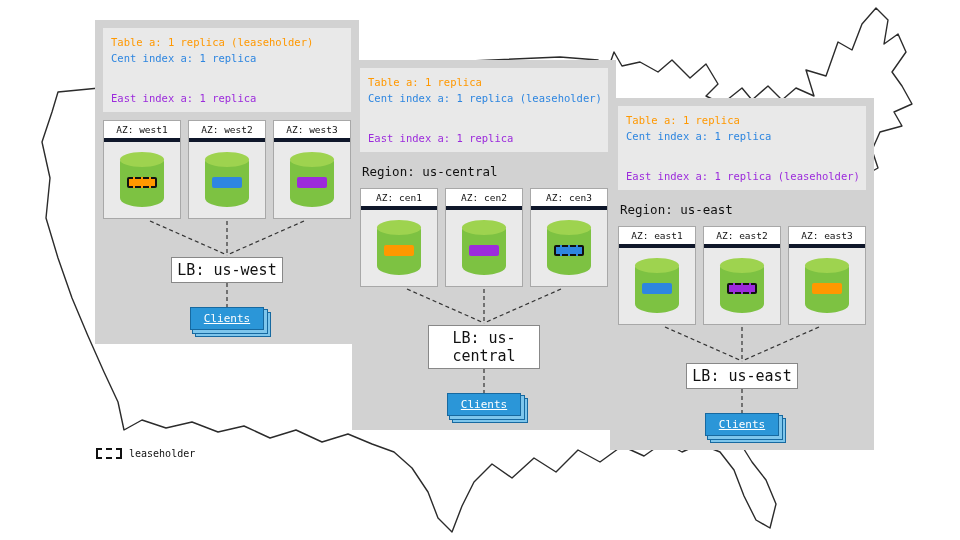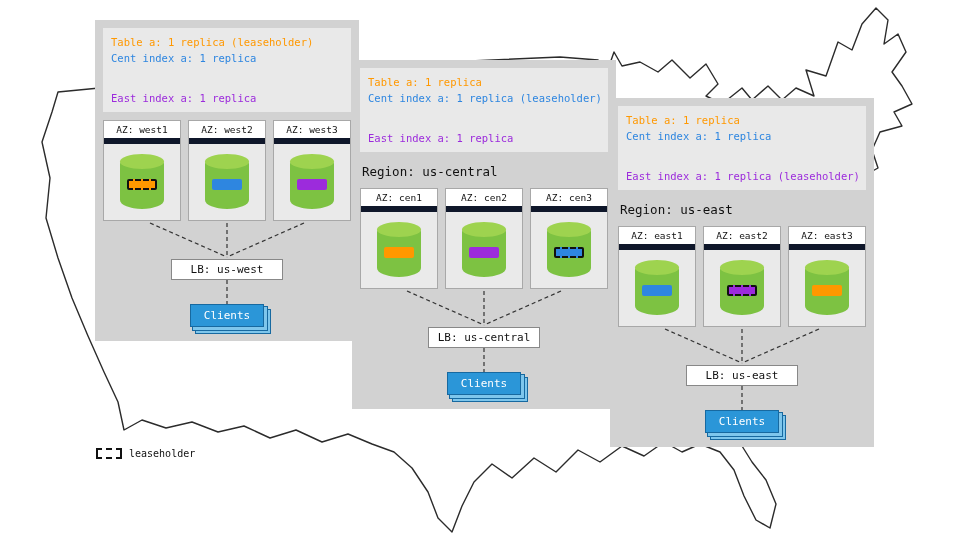--- a/index.html
+++ b/index.html
@@ -19,21 +19,21 @@
   }
   .info-line[data-color="orange"] { color:#ff9800; }
   .info-line[data-color="blue"]   { color:#2e86e0; }
   .info-line[data-color="purple"] { color:#9c2bdc;margin-top:24px; }
 
   .region-title { font-size:12.5px; color:#111; padding:4px 2px 9px 2px; }
 
   .az-row { display:flex; gap:7px; }
   .az-box { flex:1; background:#eaeaea; border:1px solid #a8a8a8; }
   .az-header {
-    background:#fff; border-bottom:6px solid #0f172a;
+    background:#fff; border-bottom:4px solid #0f172a;
     font-size:9.5px; text-align:center; padding:3px 0; color:#111;
   }
   .az-body { height:76px; display:flex; justify-content:center; align-items:center; }
 
   .cylinder { position:relative; width:44px; height:54px; background:#7dc242; border-radius:22px / 9px; }
   .cylinder::before {
     content:""; position:absolute; top:-1px; left:0; width:44px; height:15px;
     border-radius:50%; background:#9ed34f;
   }
   .bar {
@@ -42,27 +42,28 @@
   }
   .bar[data-color="orange"] { background:#ff9800; }
   .bar[data-color="blue"]   { background:#2e86e0; }
   .bar[data-color="purple"] { background:#9c2bdc; }
   .bar[data-lease="true"]   { border:2px dashed #111; }
 
   .connector { display:block; margin:0 auto; }
 
   .lb-box {
     width:110px; margin:0 auto; background:#fff; border:1px solid #888;
-    font-size:11px; text-align:center; padding:3px 0; color:#111;
+    font-size:15px; text-align:center; padding:3px 0; color:#111;
   }
   .clients-box {
     width:72px; margin:0 auto; background:#2b96d8; border:1px solid #1769a0;
     color:#fff; font-size:11px; text-align:center; padding:4px 0;
     box-shadow: 3px 3px 0 0 #7ec6ec, 3px 3px 0 1px #1769a0,
                 6px 6px 0 0 #7ec6ec, 6px 6px 0 1px #1769a0;
+    text-decoration: underline;
   }
 
   .legend { position:absolute; left:96px; top:448px; display:flex; align-items:center; gap:7px; }
   .legend-swatch { width:26px; height:11px; border:2px dashed #111; background:transparent; box-sizing:border-box; }
   .legend-label { font-size:10px; color:#111; }
 </style>
 </head>
 <body>
 
 <div class="canvas">

